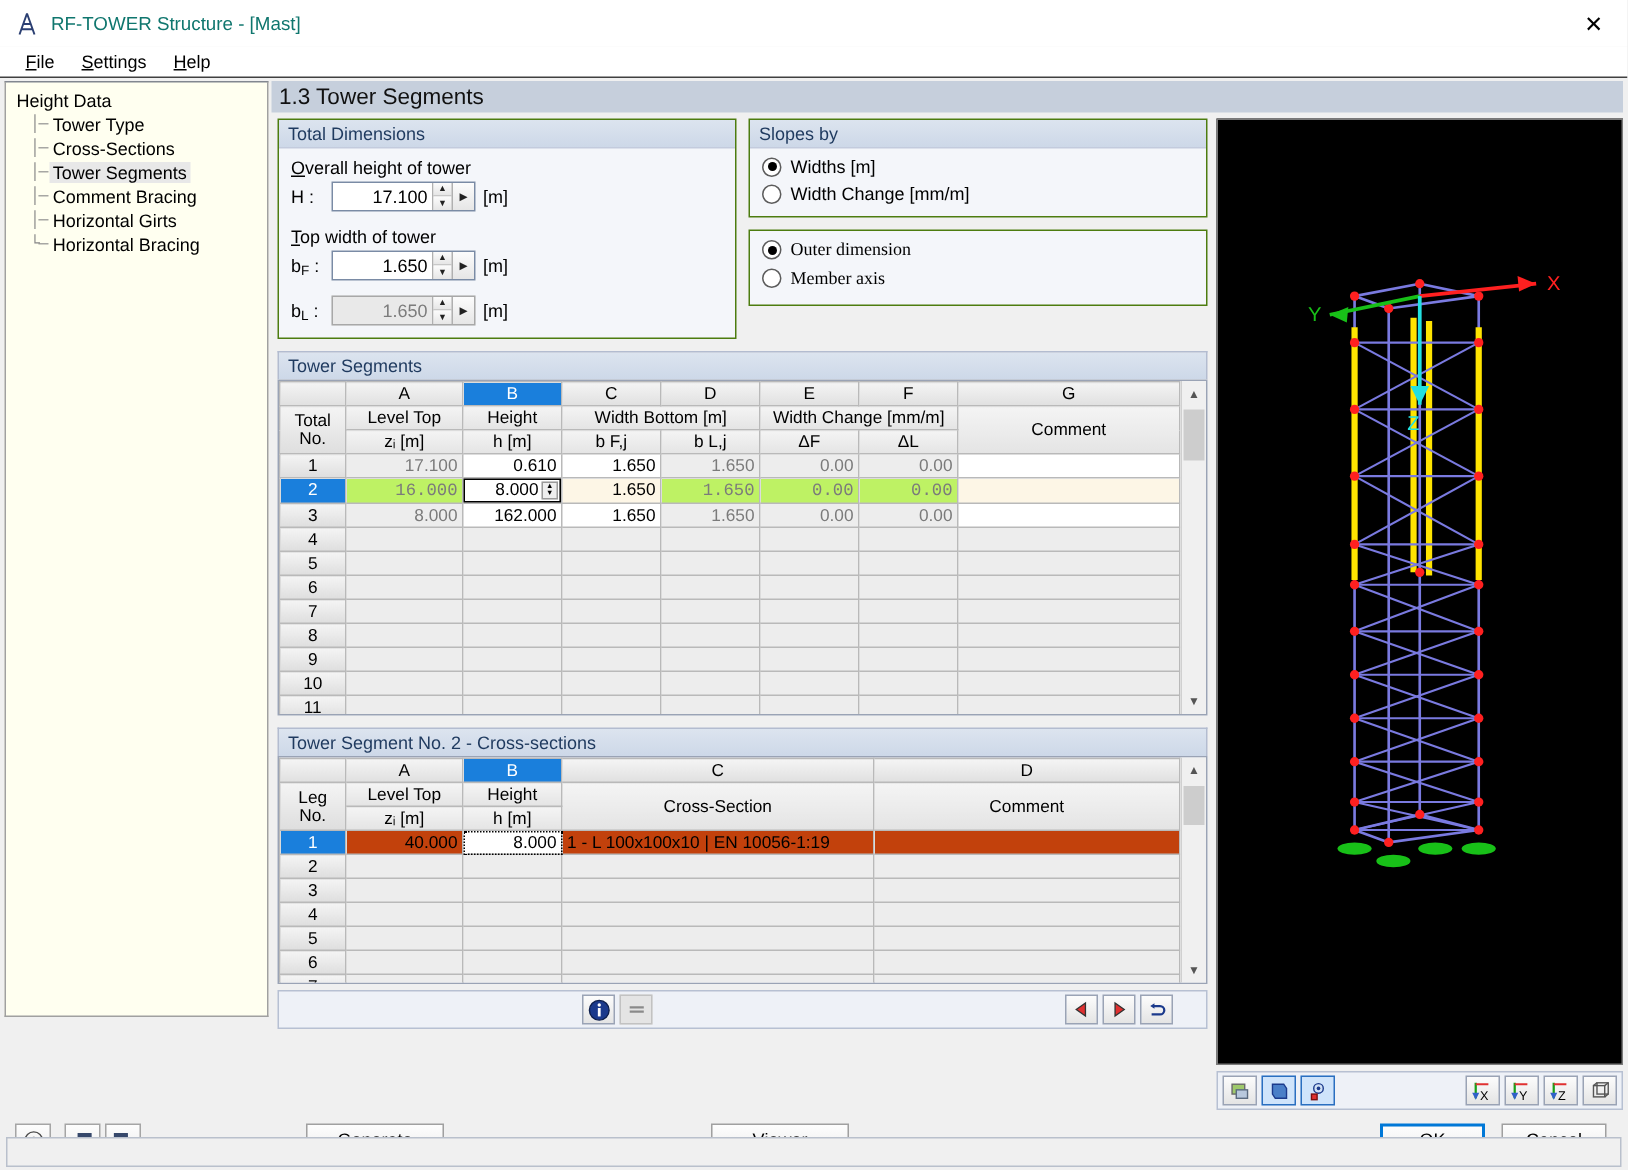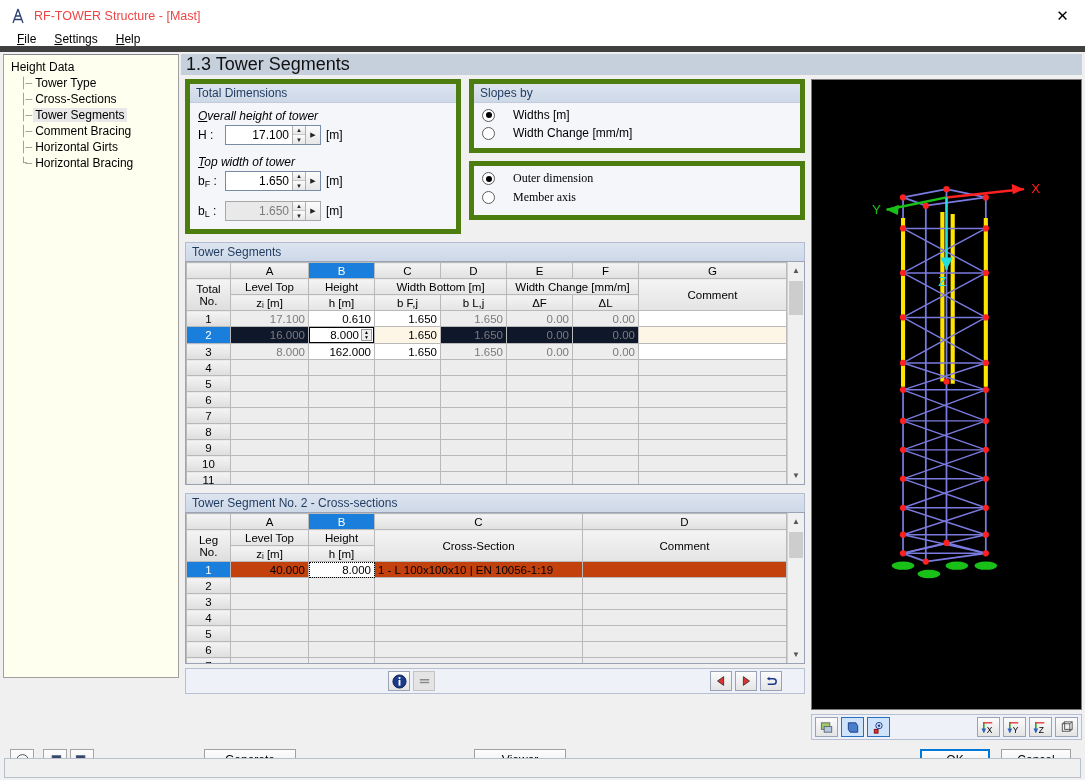--- a/index.html
+++ b/index.html
@@ -24,35 +24,35 @@
     height: 31px; background: #ffffff;
     display: flex; align-items: center;
     flex: 0 0 31px;
     position: relative;
   }
   .app-icon {
     width: 16px; height: 16px; margin: 0 8px 0 10px;
     position: relative;
   }
   .app-icon svg { display:block; }
-  .title-text { font-size: 12.5px; color: #ef4444; }
+  .title-text { font-size: 12.5px; color: #0f766e; }
   .close-btn {
     position: absolute; right: 0; top: 0;
     width: 45px; height: 31px;
     display: flex; align-items: center; justify-content: center;
     font-size: 15px; color: #000; cursor: pointer;
   }
 
   
   .menubar {
     height: 21px; flex: 0 0 21px;
     background: #ffffff;
     display: flex; align-items: center;
     padding-left: 8px;
-    border-bottom: 6px solid #404040;
+    border-bottom: 1px solid #404040;
   }
   .menuitem {
     padding: 2px 9px; font-size: 12px; cursor: default;
   }
   .menuitem u { text-decoration: underline; }
 
   
   .body-split {
     flex: 1 1 auto;
     display: flex;
@@ -92,21 +92,21 @@
     flex: 1 1 auto;
     display: flex; flex-direction: column;
     min-width: 0;
     margin-left: 2px;
   }
   .panel-header {
     background: #c6cfdc;
     height: 21px;
     display: flex; align-items: center;
     padding-left: 5px;
-    font-size: 18px;
+    font-size: 15px;
     color: #111;
     flex: 0 0 21px;
   }
   .panel-main {
     flex: 1 1 auto;
     display: flex;
     min-height: 0;
   }
   .left-col {
     width: 624px; flex: 0 0 624px;
@@ -117,37 +117,37 @@
   .right-col {
     flex: 1 1 auto;
     padding: 4px 0 0 6px;
     display: flex; flex-direction: column;
     min-width: 0;
   }
 
   
   .row-groups { display: flex; gap: 8px; }
   .groupbox {
-    border: 5px solid #4d7c0f;
+    border: 1px solid #4d7c0f;
     background: #f4f6fa;
     position: relative;
   }
   .gb-title {
     background: linear-gradient(to bottom,#dce4ef,#cdd8e8);
     color: #1f3a5f;
     font-size: 12px;
     padding: 2px 6px 2px 6px;
     border-bottom: 1px solid #c3cbdd;
   }
   .gb-body { padding: 6px 8px 8px 8px; }
 
   .g-total { width: 306px; }
-  .g-right { width: 336px; }
-
-  .field-label { font-size: 12px; margin-bottom: 2px; font-style: italic; }
+  .g-right { width: 306px; }
+
+  .field-label { font-size: 12px; margin-bottom: 2px; }
   .field-label u { text-decoration: underline; }
   .field-row {
     display: flex; align-items: center; gap: 5px;
     margin-bottom: 10px;
   }
   .fr-name {
     width: 22px; font-size: 12px; white-space: nowrap;
   }
   .fr-name sub { font-size: 9px; vertical-align: baseline; position: relative; top: 2px; }
   .spin-wrap {
@@ -184,21 +184,21 @@
   .spin-more {
     width: 15px;
     display: flex; align-items: center; justify-content: center;
     border-left: 1px solid #b0b0b0;
     background: linear-gradient(to bottom,#fcfcfc,#e6e6e6);
     font-size: 7px; color: #222;
   }
   .unit { font-size: 12px; }
 
   .radio-row {
-    display: flex; align-items: center; gap: 18px;
+    display: flex; align-items: center; gap: 6px;
     margin-bottom: 4px; font-size: 12px;
   }
   .radio {
     width: 13px; height: 13px; border-radius: 50%;
     border: 1px solid #5c5c5c; background: #fff;
     display: inline-flex; align-items: center; justify-content: center;
     flex: 0 0 13px;
   }
   .radio.on::after {
     content: ""; width: 6px; height: 6px; border-radius: 50%;
@@ -248,21 +248,21 @@
   .rowhdr {
     background: linear-gradient(to bottom,#f4f4f4,#dedede);
     text-align: center; color: #000; width: 44px;
   }
   .rowhdr.sel { background: #1a7fdc; color: #fff; }
   td.num { text-align: right; }
   td.dim { color: #7b7b7b; background: #ededed; }
   td.white { background: #ffffff; }
   td.empty { background: #ededed; }
   tr.selrow td { background: #fdf6e6; }
-  tr.selrow td.dim { background: #0f172a; color:#7b7b7b; }
+  tr.selrow td.dim { background: #bef264; color:#7b7b7b;font-family:Liberation Mono, monospace; }
   tr.selrow2 td { background: #c2410c; }
   .cell-edit {
     outline: 1.5px solid #000;
     outline-offset: -1px;
     background: #fff !important;
     position: relative;
     display: flex; align-items: center; justify-content: flex-end;
     padding-right: 14px !important;
   }
   .cell-edit .mini-spin {

